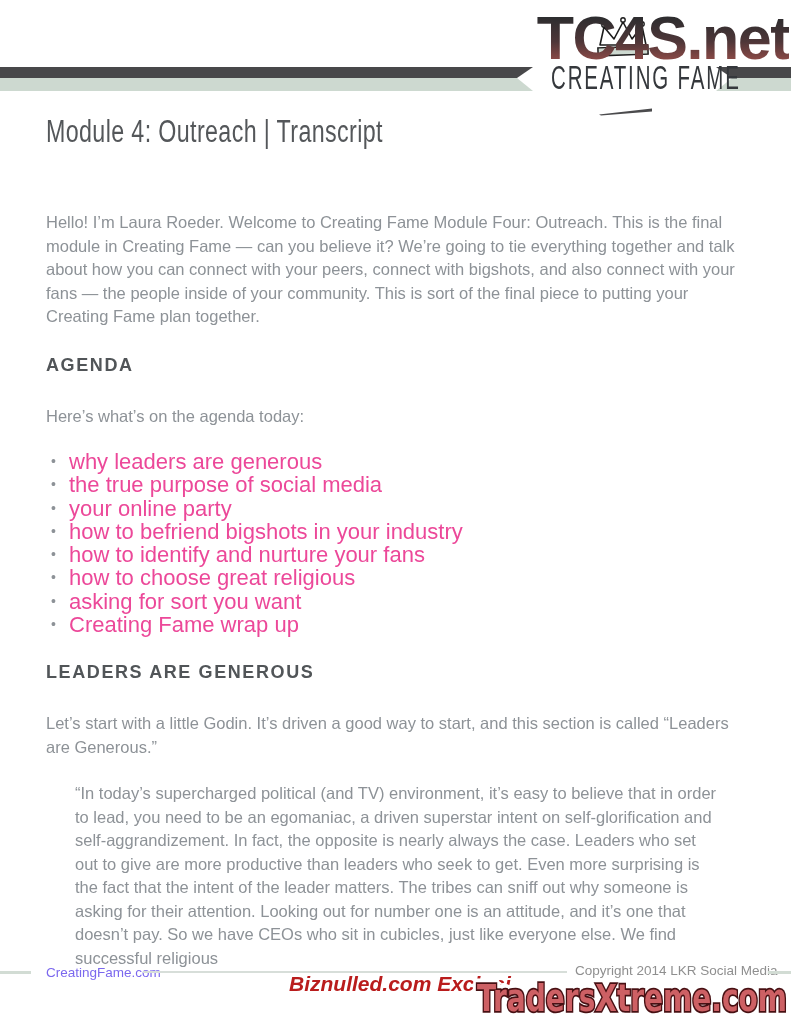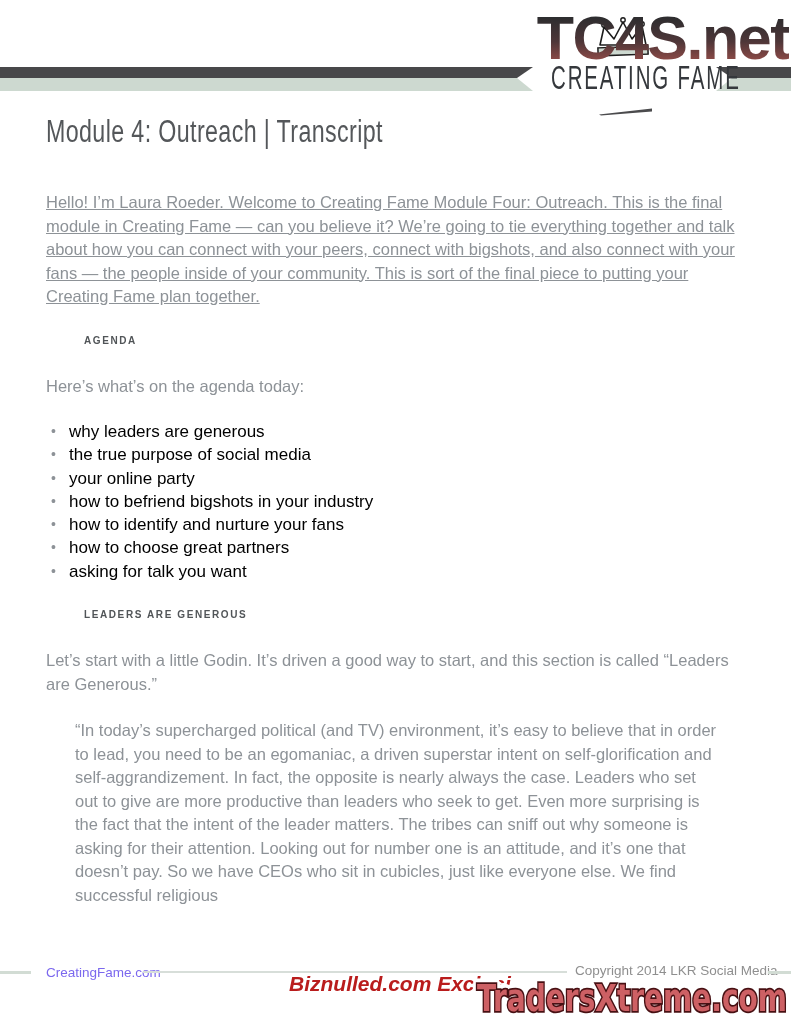--- a/index.html
+++ b/index.html
@@ -37,28 +37,28 @@
     -webkit-background-clip:text; background-clip:text; color:transparent;
   }
 
   
   .content { position:absolute; left:46px; top:114px; width:702px; }
   .doc-title {
     font-size:31px; font-weight:400; color:#54575a; letter-spacing:0.5px;
     white-space:nowrap; transform:scaleX(0.75); transform-origin:left top;
   }
   .body-text { font-size:16.5px; line-height:23.5px; color:#8d9297; }
-  .intro { margin-top:41px;text-decoration:underline; }
+  .intro { margin-top:61px; }
   .sec-heading {
-    margin-top:26px; font-size:10px; font-weight:700;
-    letter-spacing:1.6px; color:#515558;margin-left:38px;
+    margin-top:26px; font-size:18px; font-weight:700;
+    letter-spacing:1.6px; color:#515558;
   }
   .lead { margin-top:29px; }
   ul.agenda { list-style:none; margin-top:22px; }
-  ul.agenda li { position:relative; padding-left:23px; font-size:17px; line-height:23.3px; color:#000000; }
+  ul.agenda li { position:relative; padding-left:23px; font-size:22px; line-height:23.3px; color:#ec4899; }
   ul.agenda li::before { content:"•"; position:absolute; left:5px; top:0; font-size:14px; color:#8d9297; }
   .leaders-heading { margin-top:26px; }
   blockquote.quote { margin-top:23px; margin-left:29px; width:648px; }
 
   
   .wm-dlsub { position:absolute; left:249px; top:481px; z-index:5;
     filter:drop-shadow(3px 4px 2px rgba(60,60,60,0.45)); }
   .wm-traders { position:absolute; left:473px; top:969px; z-index:6; }
   .wm-green {
     position:absolute; left:289px; top:972px; z-index:4;
@@ -115,22 +115,23 @@
 
     <h2 class="sec-heading">AGENDA</h2>
     <p class="body-text lead">Here’s what’s on the agenda today:</p>
 
     <ul class="agenda">
       <li>why leaders are generous</li>
       <li>the true purpose of social media</li>
       <li>your online party</li>
       <li>how to befriend bigshots in your industry</li>
       <li>how to identify and nurture your fans</li>
-      <li>how to choose great partners</li>
-      <li>asking for talk you want</li>
+      <li>how to choose great religious</li>
+      <li>asking for sort you want</li>
+      <li>Creating Fame wrap up</li>
     </ul>
 
     <h2 class="sec-heading leaders-heading">LEADERS ARE GENEROUS</h2>
     <p class="body-text lead">Let’s start with a little Godin. It’s driven a good way to start, and this section is called “Leaders are Generous.”</p>
 
     <blockquote class="body-text quote">“In today’s supercharged political (and TV) environment, it’s easy to believe that in order to lead, you need to be an egomaniac, a driven superstar intent on self-glorification and self-aggrandizement. In fact, the opposite is nearly always the case. Leaders who set out to give are more productive than leaders who seek to get. Even more surprising is the fact that the intent of the leader matters. The tribes can sniff out why someone is asking for their attention. Looking out for number one is an attitude, and it’s one that doesn’t pay. So we have CEOs who sit in cubicles, just like everyone else. We find successful religious</blockquote>
   </div>
 
 
   <div class="footer-line fl-1"></div>

